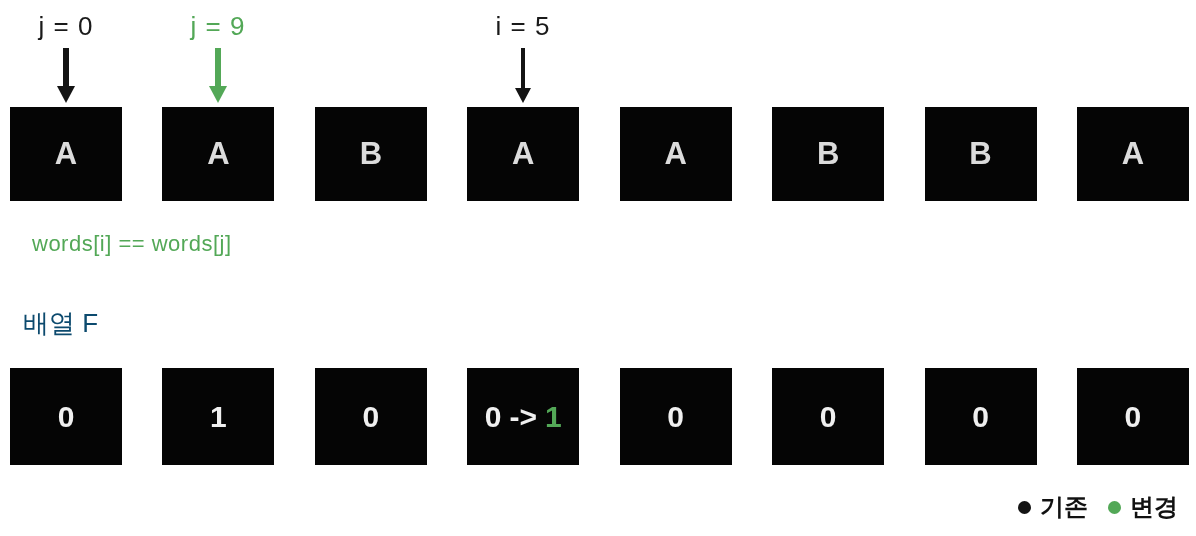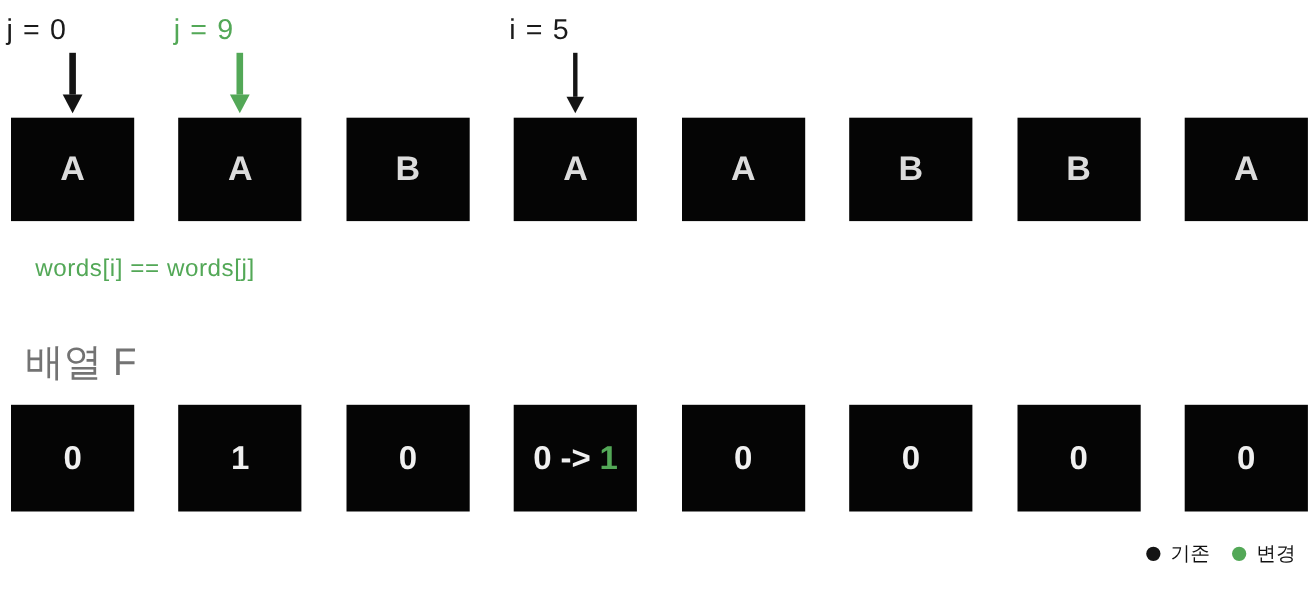--- a/index.html
+++ b/index.html
@@ -14,20 +14,21 @@
     height: 536px;
     background: #ffffff;
     overflow: hidden;
   }
 
   
   .pointer {
     position: absolute;
     top: 10px;
     width: 120px;
+    text-align: center;
   }
   .pointer-label {
     font-size: 26px;
     line-height: 32px;
     letter-spacing: 1px;
   }
   .pointer-label.black { color: #1a1a1a; }
   .pointer-label.green { color: #53a857; }
   .arrow {
     margin-top: 6px;
@@ -82,22 +83,22 @@
     left: 32px;
     top: 231px;
     font-size: 22px;
     color: #53a857;
     letter-spacing: 0.5px;
   }
   .f-label {
     position: absolute;
     left: 23px;
     top: 306px;
-    font-size: 35px;
-    color: #737373;
+    font-size: 26px;
+    color: #0c4a6e;
   }
 
   
   .legend {
     position: absolute;
     right: 18px;
     top: 491px;
     display: flex;
     align-items: center;
     gap: 20px;
@@ -107,22 +108,23 @@
     align-items: center;
     gap: 9px;
   }
   .legend-dot {
     width: 13px;
     height: 13px;
     border-radius: 50%;
     display: inline-block;
   }
   .legend-label {
-    font-size: 18px;
+    font-size: 24px;
     color: #111111;
+    font-weight: bold;
   }
 </style>
 </head>
 <body>
 
 <div class="canvas">
 
   <div class="pointer" style="left:6px">
     <div class="pointer-label black">j = 0</div>
     <div class="arrow black thick">

